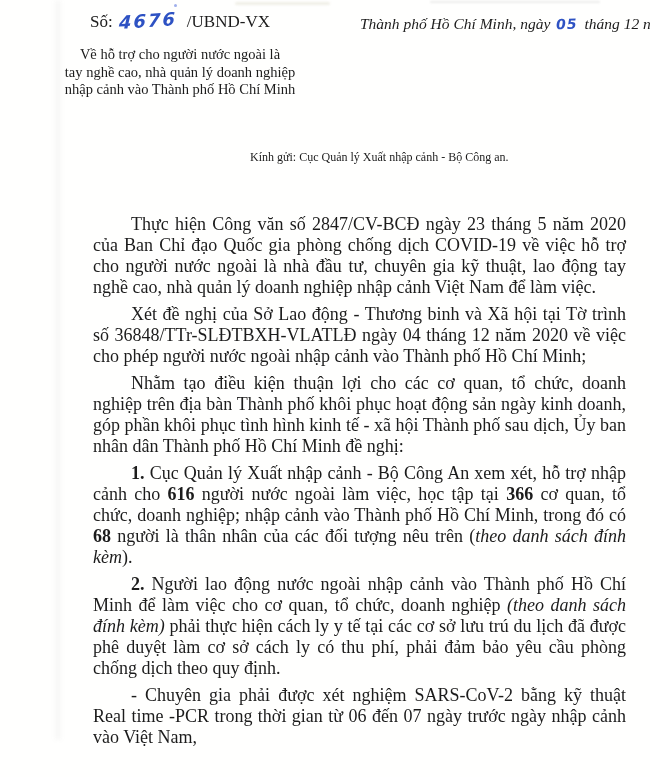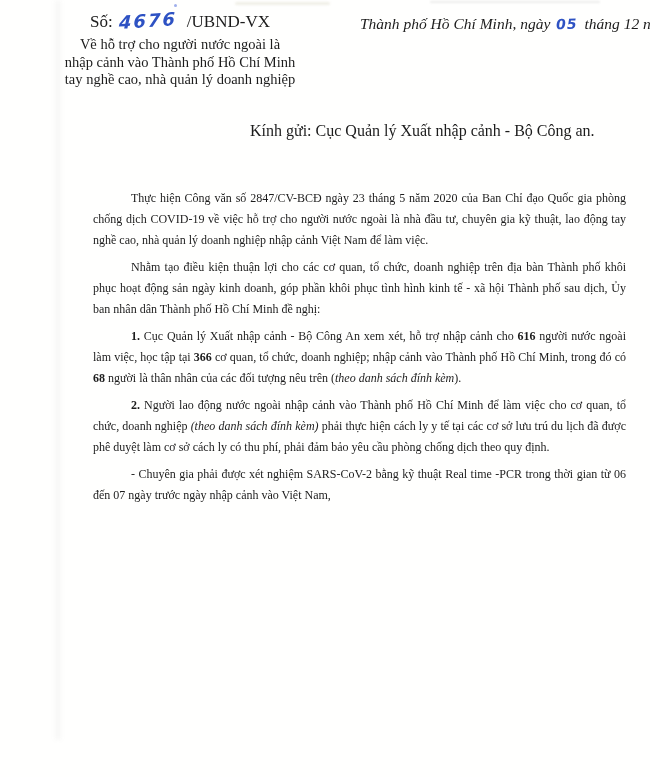--- a/index.html
+++ b/index.html
@@ -50,49 +50,49 @@
   .so-num {
     display: inline-block;
     font-size: 18px;
     letter-spacing: 2px;
     transform: rotate(-4deg) skewX(-6deg);
     margin: 0 10px 0 6px;
   }
   .subject {
     font-size: 14.5px;
     line-height: 17.5px;
-    margin-top: 3px;
+    margin-top: 13px;
   }
   .header-right {
     flex: 1;
     text-align: right;
     padding: 5px 8px 0 0;
     font-style: italic;
     font-size: 15.5px;
     white-space: nowrap;
   }
   .day-num {
     display: inline-block;
     font-size: 14px;
     letter-spacing: 1px;
     transform: rotate(-2deg);
     margin: 0 3px 0 2px;
   }
   .recipient {
-    margin-top: 32px;
+    margin-top: 48px;
     padding-left: 250px;
-    font-size: 16px;
+    font-size: 12px;
     line-height: 20px;
   }
   .body-text {
     margin: 47px 24px 0 93px;
   }
   .body-text p {
     margin: 0 0 6px 0;
-    font-size: 12px;
+    font-size: 18px;
     line-height: 21px;
     text-align: justify;
     text-indent: 38px;
   }
   .body-text p span.b { font-weight: bold; }
   .body-text p span.i { font-style: italic; }
 </style>
 </head>
 <body>
 
@@ -101,32 +101,33 @@
   <div class="artifact artifact-1"></div>
   <div class="artifact artifact-2"></div>
   <div class="artifact artifact-3"></div>
   <div class="artifact artifact-4"></div>
 
   <div class="header">
     <div class="header-left">
       <div class="so-line"><span>Số:</span><span class="handwritten so-num">4676</span><span>/UBND-VX</span></div>
       <div class="subject">
         <div>Về hỗ trợ cho người nước ngoài là</div>
+        <div>tay nghề cao, nhà quản lý doanh nghiệp</div>
         <div>nhập cảnh vào Thành phố Hồ Chí Minh</div>
-        <div>tay nghề cao, nhà quản lý doanh nghiệp</div>
       </div>
     </div>
     <div class="header-right">
       <span>Thành phố Hồ Chí Minh, ngày </span><span class="handwritten day-num">05</span><span> tháng 12 năm 2020</span>
     </div>
   </div>
 
   <div class="recipient">Kính gửi: Cục Quản lý Xuất nhập cảnh - Bộ Công an.</div>
 
   <div class="body-text" id="body-paragraphs">
       <p><span>Thực hiện Công văn số 2847/CV-BCĐ ngày 23 tháng 5 năm 2020 của Ban Chỉ đạo Quốc gia phòng chống dịch COVID-19 về việc hỗ trợ cho người nước ngoài là nhà đầu tư, chuyên gia kỹ thuật, lao động tay nghề cao, nhà quản lý doanh nghiệp nhập cảnh Việt Nam để làm việc.</span></p>
+      <p><span>Xét đề nghị của Sở Lao động - Thương binh và Xã hội tại Tờ trình số 36848/TTr-SLĐTBXH-VLATLĐ ngày 04 tháng 12 năm 2020 về việc cho phép người nước ngoài nhập cảnh vào Thành phố Hồ Chí Minh;</span></p>
       <p><span>Nhằm tạo điều kiện thuận lợi cho các cơ quan, tổ chức, doanh nghiệp trên địa bàn Thành phố khôi phục hoạt động sản ngày kinh doanh, góp phần khôi phục tình hình kinh tế - xã hội Thành phố sau dịch, Ủy ban nhân dân Thành phố Hồ Chí Minh đề nghị:</span></p>
       <p><span class="b">1.</span><span> Cục Quản lý Xuất nhập cảnh - Bộ Công An xem xét, hỗ trợ nhập cảnh cho </span><span class="b">616</span><span> người nước ngoài làm việc, học tập tại </span><span class="b">366</span><span> cơ quan, tổ chức, doanh nghiệp; nhập cảnh vào Thành phố Hồ Chí Minh, trong đó có </span><span class="b">68</span><span> người là thân nhân của các đối tượng nêu trên (</span><span class="i">theo danh sách đính kèm</span><span>).</span></p>
       <p><span class="b">2.</span><span> Người lao động nước ngoài nhập cảnh vào Thành phố Hồ Chí Minh để làm việc cho cơ quan, tổ chức, doanh nghiệp </span><span class="i">(theo danh sách đính kèm)</span><span> phải thực hiện cách ly y tế tại các cơ sở lưu trú du lịch đã được phê duyệt làm cơ sở cách ly có thu phí, phải đảm bảo yêu cầu phòng chống dịch theo quy định.</span></p>
       <p><span>- Chuyên gia phải được xét nghiệm SARS-CoV-2 bằng kỹ thuật Real time -PCR trong thời gian từ 06 đến 07 ngày trước ngày nhập cảnh vào Việt Nam,</span></p>
     </div>
 
 </div>
 
 </body></html>

